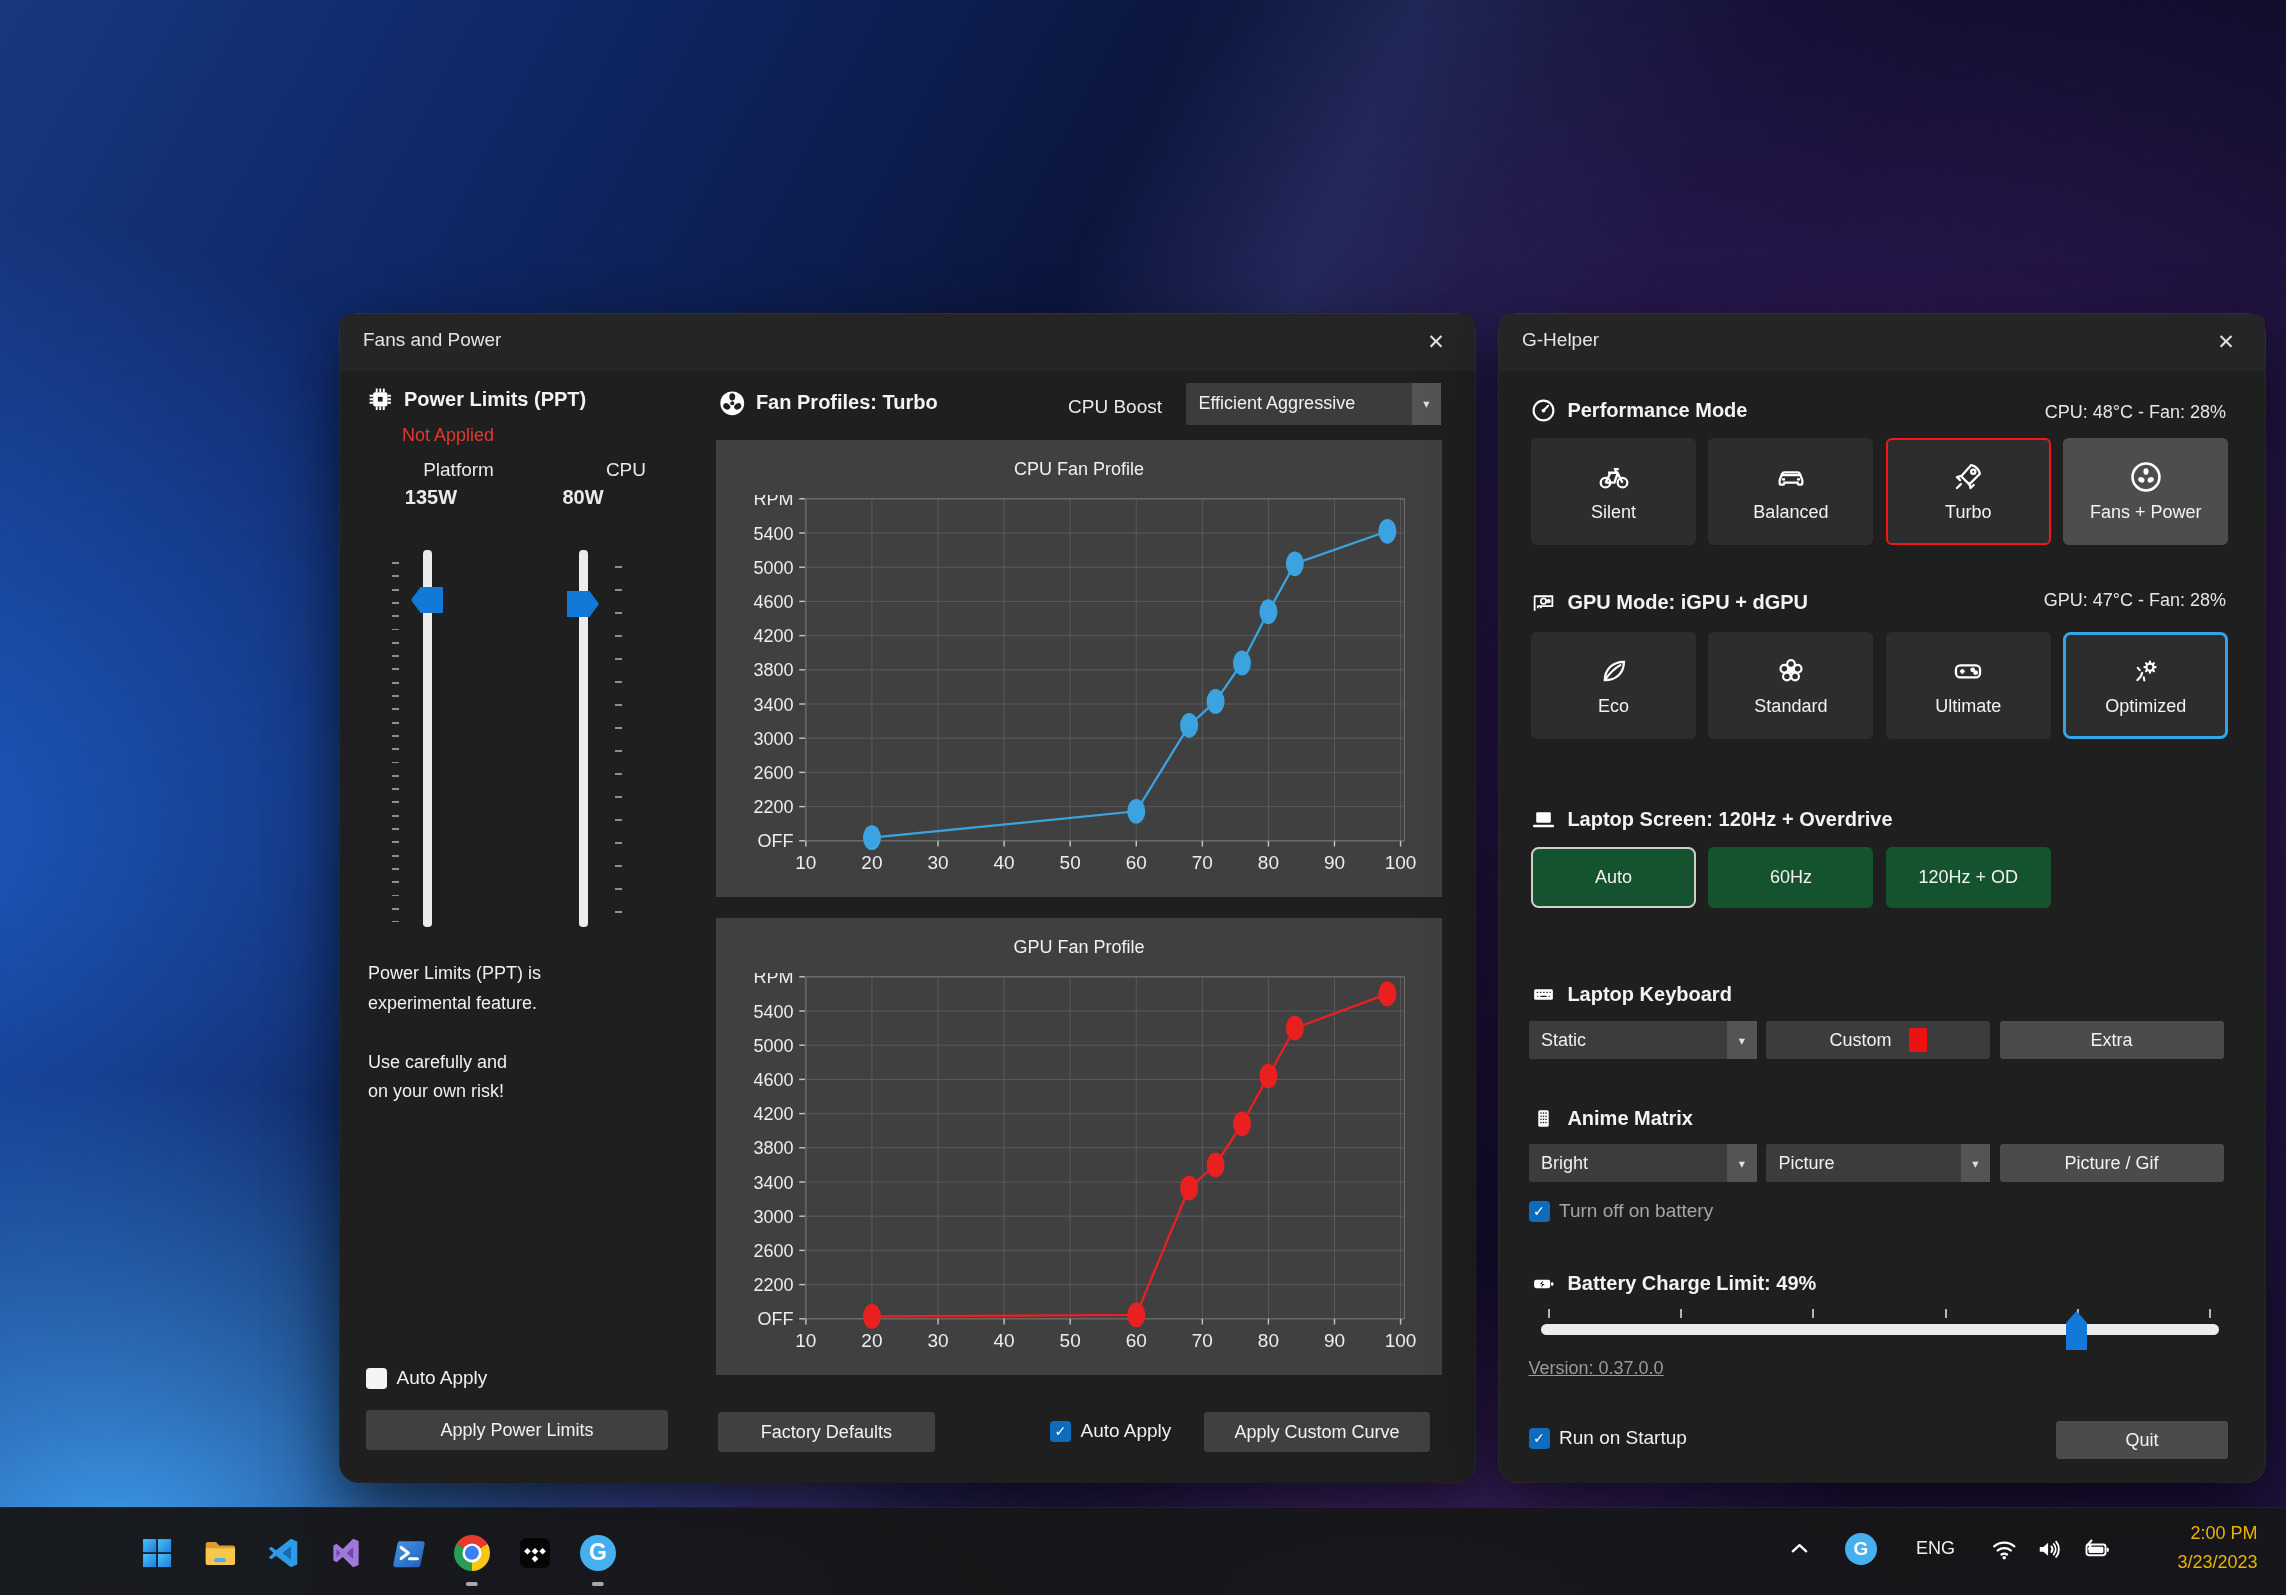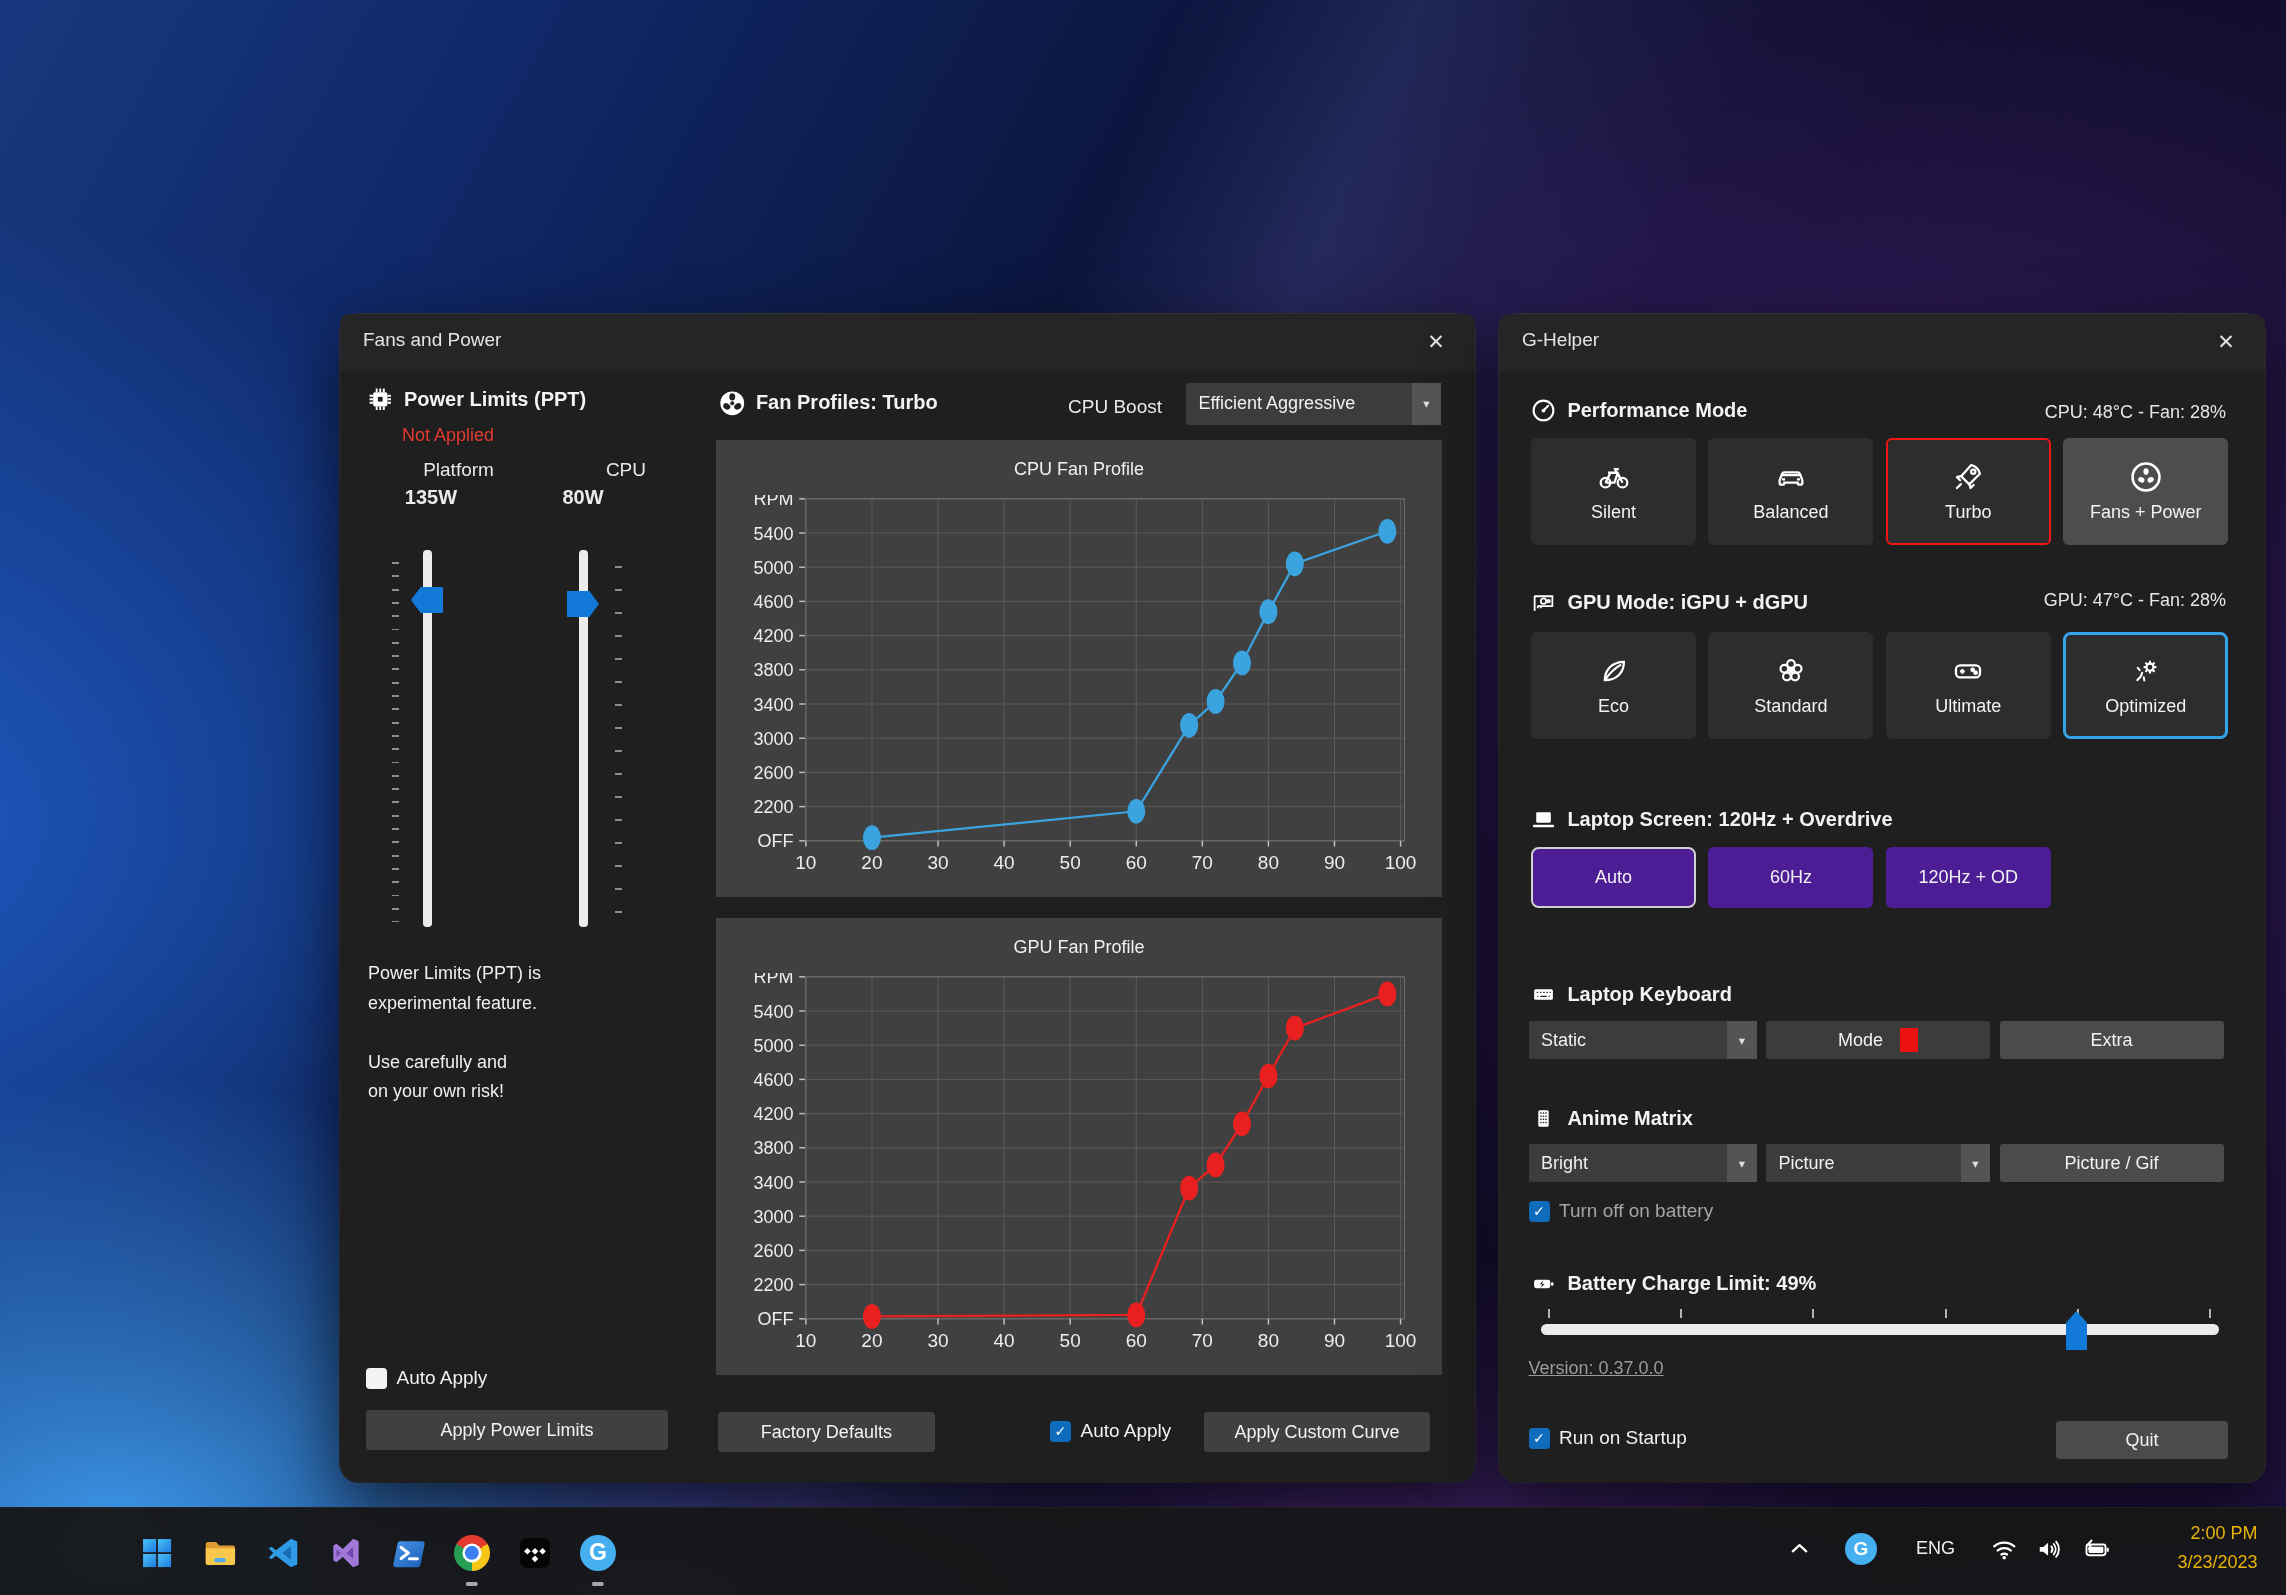--- a/index.html
+++ b/index.html
@@ -71,21 +71,21 @@
   .gh-sec-head { position:absolute; left:32px; display:flex; align-items:center; gap:11.4px; }
   .gh-status { position:absolute; right:39px; font-size:18px; color:#e6e6e6; }
   .mode-row { position:absolute; left:32px; display:flex; gap:12.4px; }
   .mode-btn { width:165px; height:107px; background:#2d2d2d; border-radius:5.7px; display:flex; flex-direction:column;
     align-items:center; justify-content:center; gap:8.6px; border:2.4px solid transparent; }
   .mode-btn .micon { width:34px; height:34px; }
   .mode-btn span { font-size:18px; color:#f2f2f2; }
   .mode-btn.sel-red { border-color:#f21616; }
   .mode-btn.sel-blue { border-color:#35a3e8; border-width:3.8px; border-radius:7.6px; }
   .mode-btn.light { background:#4d4d4d; }
-  .scr-btn { width:165px; height:61px; background:#4c1d95; border-radius:5.7px; display:flex; align-items:center;
+  .scr-btn { width:165px; height:61px; background:#14532d; border-radius:5.7px; display:flex; align-items:center;
     justify-content:center; font-size:18px; color:#f2f2f2; border:2.4px solid transparent; }
   .scr-btn.sel-white { border-color:#cfcfcf; border-radius:7.6px; }
   .gh-row { position:absolute; left:29.5px; display:flex; gap:9.5px; }
   .gh-btn-light { background:#4b4b4b; border-radius:2.9px; display:flex; align-items:center; justify-content:center;
     font-size:18px; color:#f2f2f2; }
   .gh-btn-dark { background:#3c3c3c; border-radius:2.9px; display:flex; align-items:center; justify-content:center;
     font-size:18px; color:#f2f2f2; position:relative; }
   .swatch { display:inline-block; width:18px; height:24px; background:#ee1111; margin-left:17px; }
   .hticks { position:absolute; display:flex; justify-content:space-between; }
   .hticks i { width:1.9px; height:8.6px; background:#b5b5b5; }
@@ -495,21 +495,21 @@
         </g>
       </svg>
       <b>Laptop Keyboard</b>
     </div>
     <div class="gh-row" style="top:707px;">
       <div class="dropdown" style="position:relative; width:228px; height:38px;">
         <span class="dval">Static</span>
         <span class="darr">▾</span>
       </div>
       <div class="gh-btn-dark" style="width:224px; height:38px;">
-        <span>Mode</span>
+        <span>Custom</span>
         <span class="swatch"></span>
       </div>
       <div class="gh-btn-light" style="width:224px; height:38px;">
         <span>Extra</span>
       </div>
     </div>
 
     <div class="gh-sec-head sec-head" style="top:792px;">
       <svg class="icon26" viewBox="0 0 24 24">
         <rect x="7" y="4" width="10" height="16" rx="1.5" fill="#fff"></rect>

